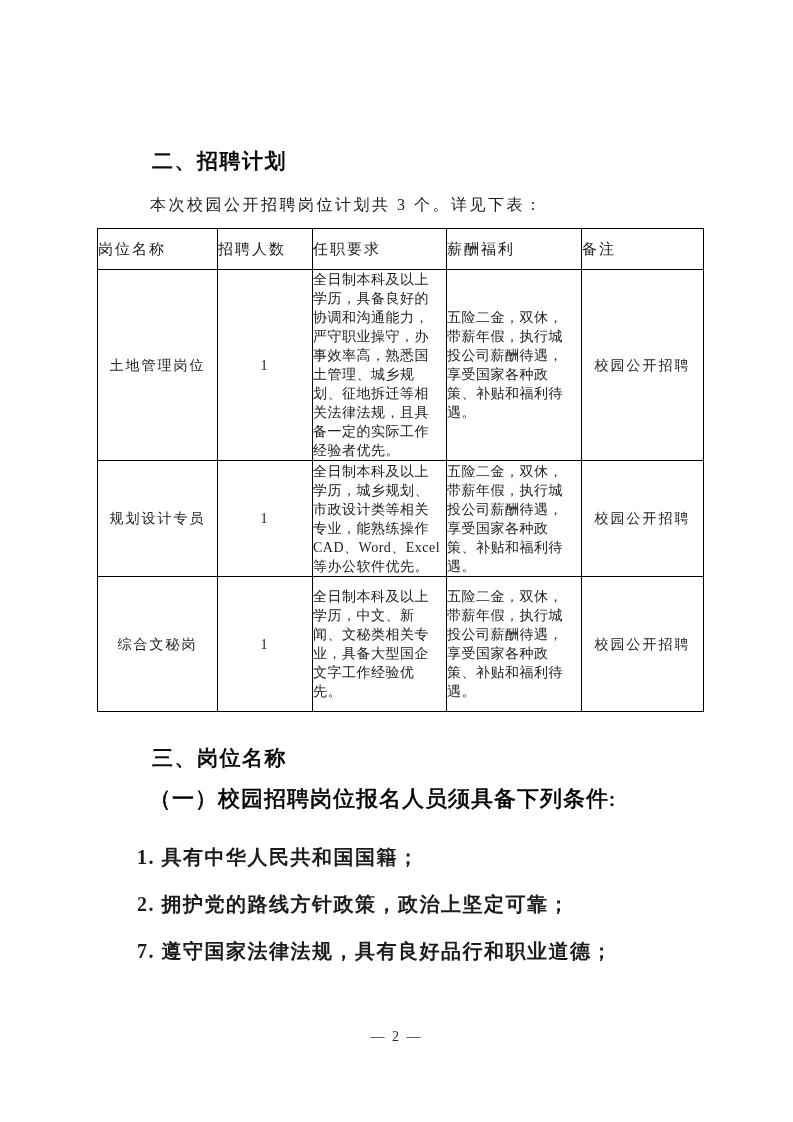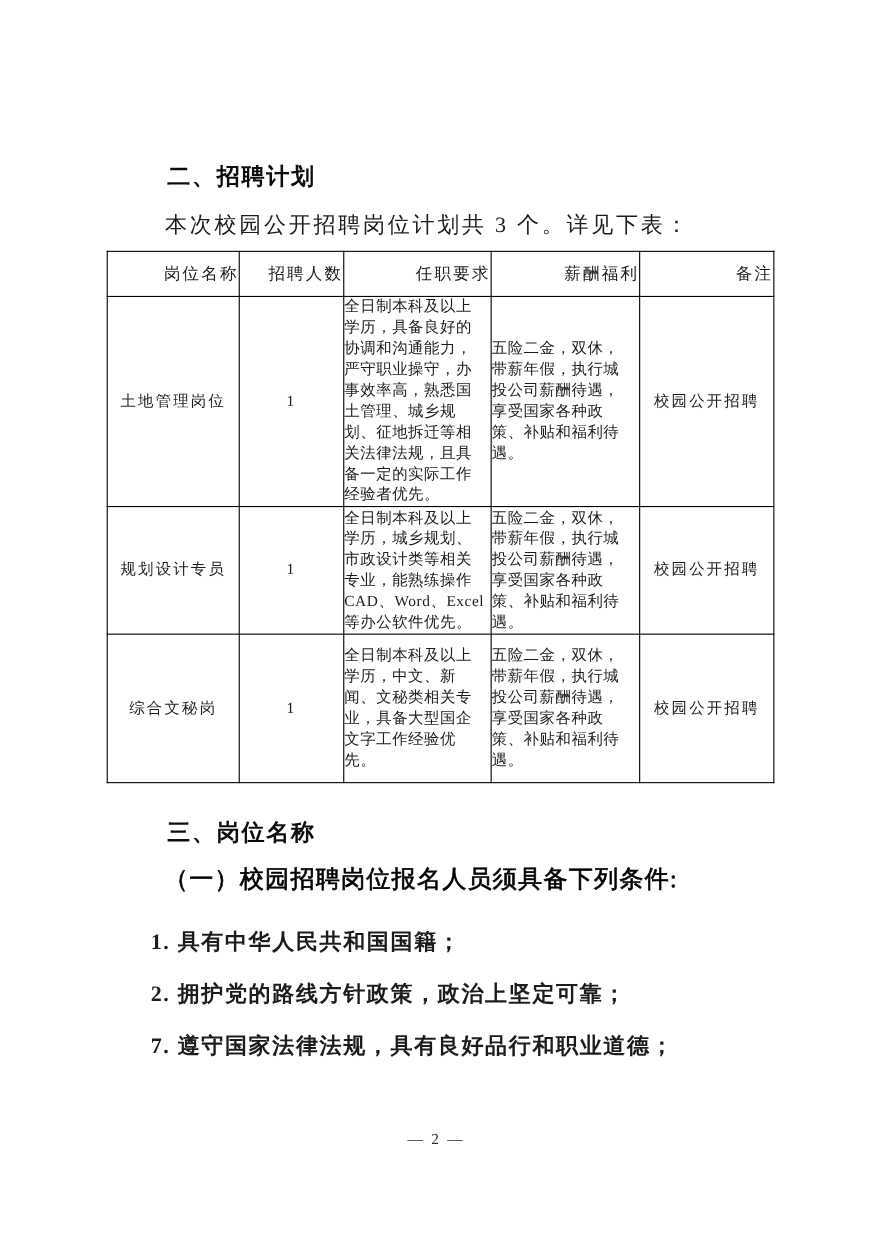--- a/index.html
+++ b/index.html
@@ -22,21 +22,21 @@
     font-weight: bold;
     font-size: 21px;
     line-height: 26px;
     letter-spacing: 1.5px;
     color: #0d0d0d;
   }
   .sec-title.second { margin-top: 33px; }
 
   .intro {
     margin: 18px 0 0 0;
-    font-size: 20px;
+    font-size: 16px;
     line-height: 26px;
     letter-spacing: 2.5px;
     text-indent: 53px;
     color: #1c1c1c;
   }
 
   table.rec {
     margin-top: 10px;
     border-collapse: collapse;
     table-layout: fixed;
@@ -44,21 +44,21 @@
   }
   table.rec th, table.rec td {
     border: 1px solid #000;
     padding: 0;
   }
   table.rec th {
     height: 41px;
     font-weight: normal;
     font-size: 15px;
     letter-spacing: 2px;
-    text-align: right;
+    text-align: left;
     vertical-align: middle;
     color: #1c1c1c;
   }
   table.rec td {
     font-size: 14px;
     line-height: 19px;
     vertical-align: middle;
     color: #1c1c1c;
   }
   td.c { text-align: center; letter-spacing: 2px; }

